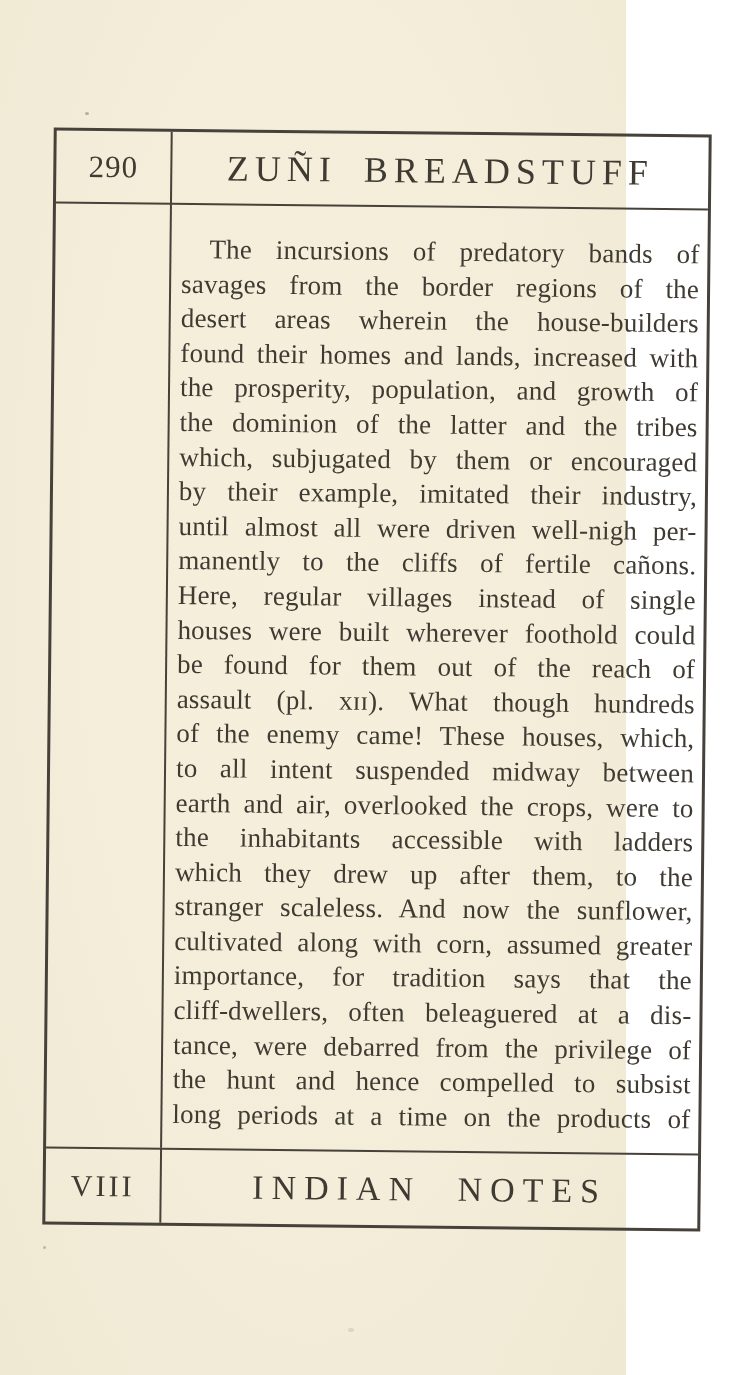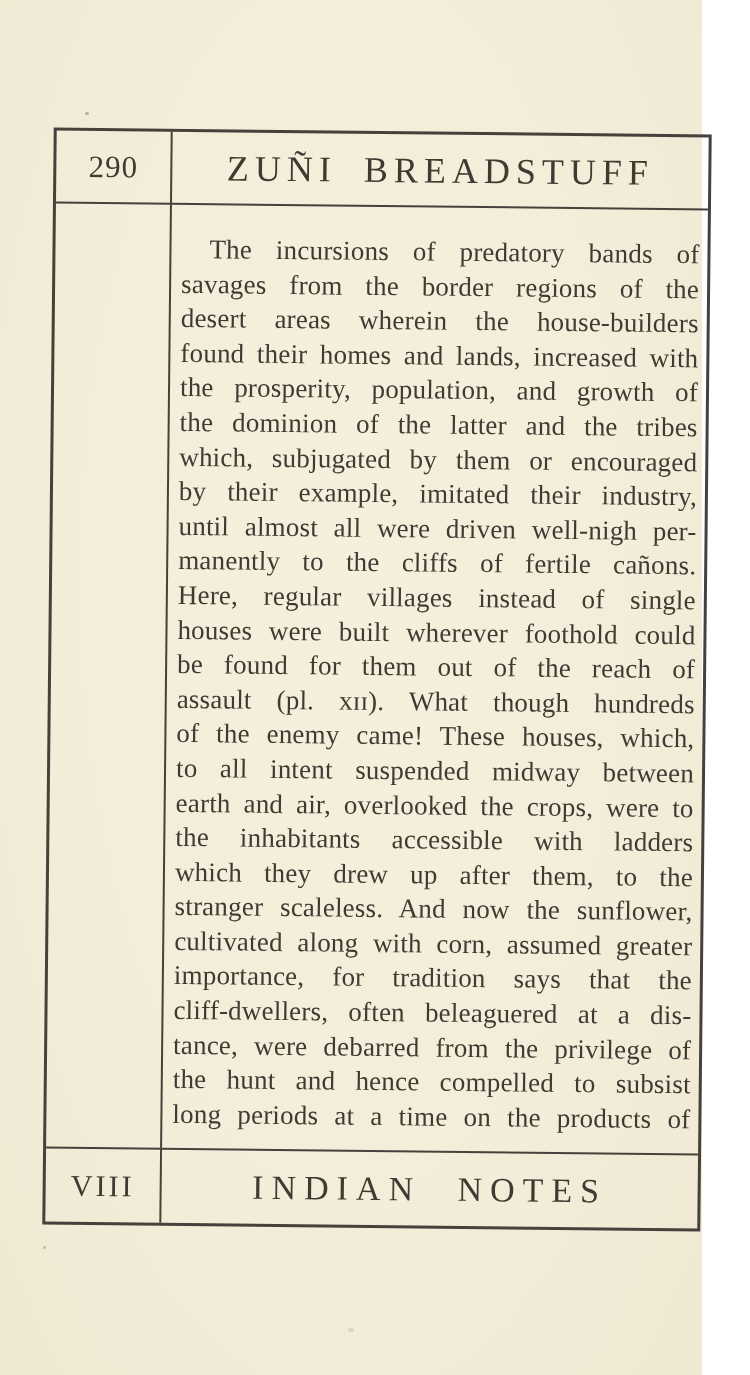--- a/index.html
+++ b/index.html
@@ -4,21 +4,21 @@
 <style>
   html, body { margin: 0; padding: 0; }
   body {
     width: 750px; height: 1375px;
     font-family: "Liberation Serif", "DejaVu Serif", serif;
     overflow: hidden;
   }
 
   .scan {
     position: relative;
-    width: 702px; height: 1375px;
+    width: 626px; height: 1375px;
     background: radial-gradient(ellipse at 50% 42%, #f5efdc 0%, #f3edd9 55%, #efe9d4 100%);
   }
 
   
   .page-frame {
     position: absolute;
     left: 48px; top: 131px;
     width: 658px; height: 1097px;
     border: 3px solid #46413a;
     box-sizing: border-box;

